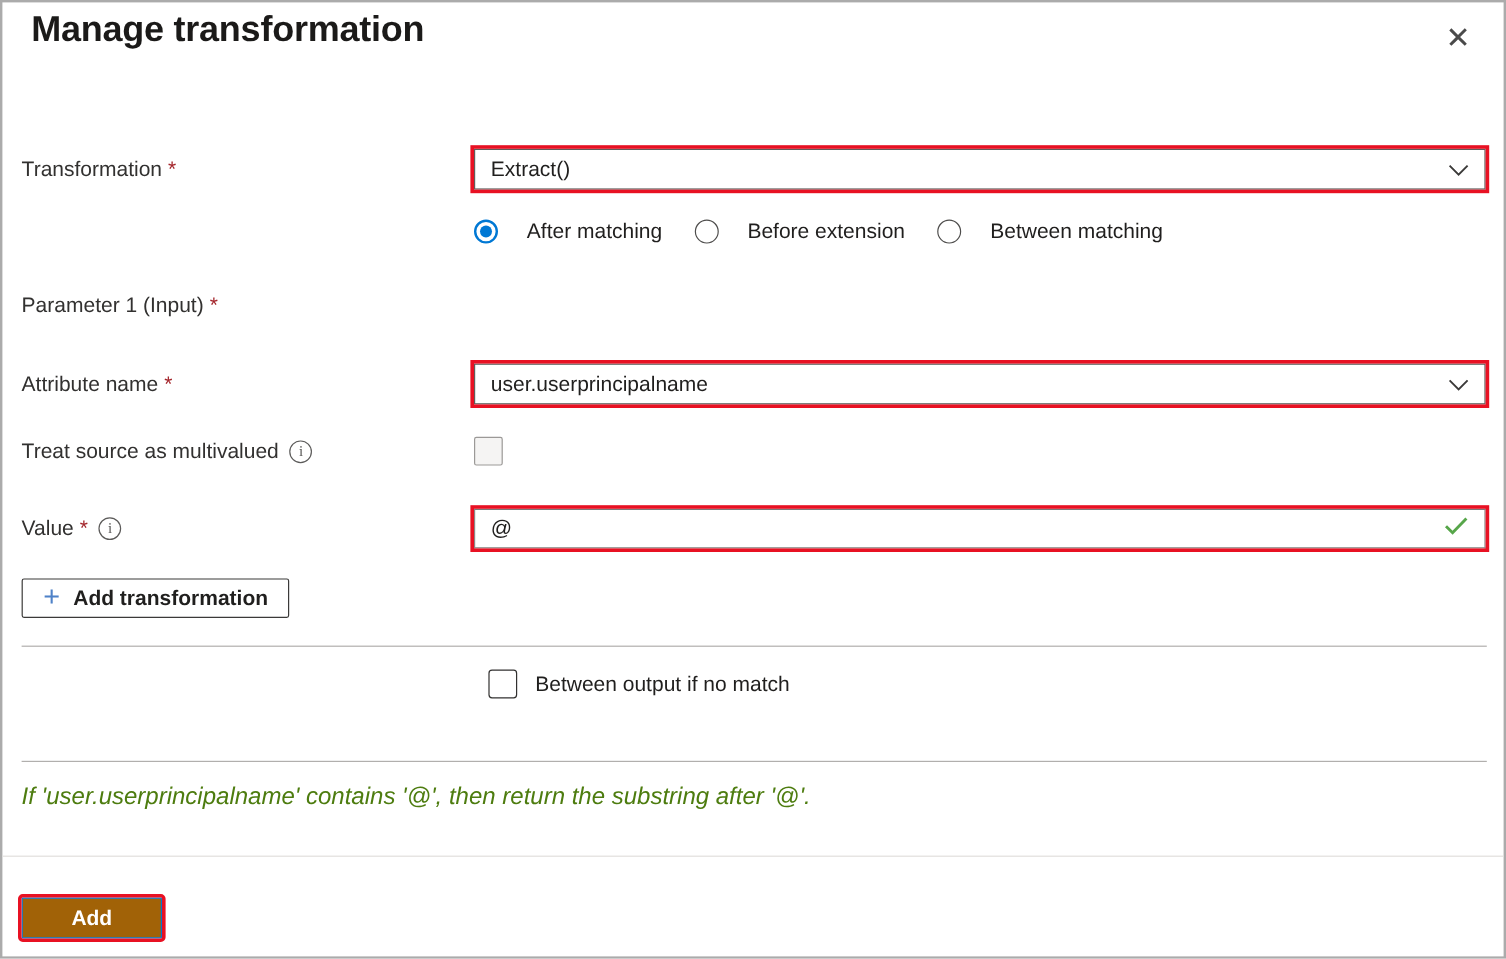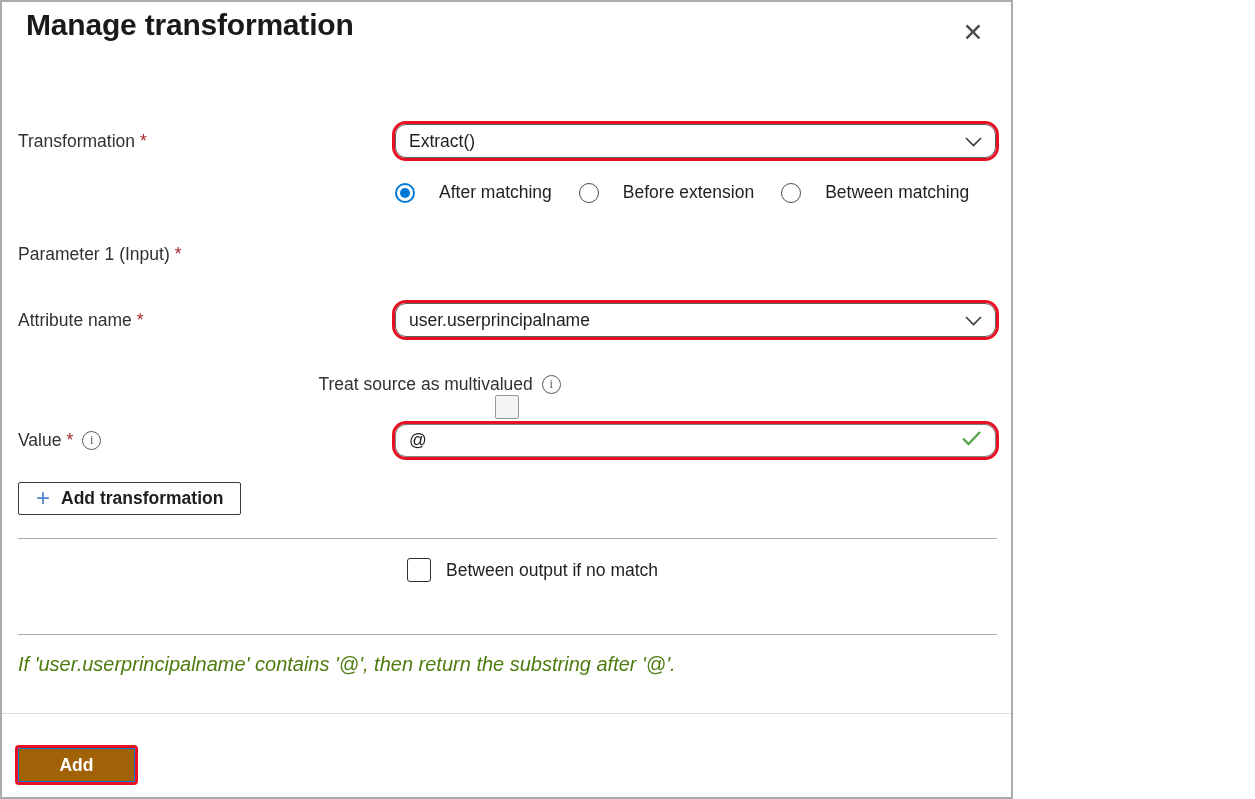--- a/index.html
+++ b/index.html
@@ -4,21 +4,21 @@
 <style>
   * { margin: 0; padding: 0; box-sizing: border-box; }
   html, body { background: #fff; }
   body {
     font-family: "Liberation Sans", sans-serif;
     color: #201f1e;
     width: 1255px; height: 799px;
   }
   .dialog {
     position: relative;
-    width: 1013px; height: 799px;
+    width: 1255px; height: 799px;
     background: #ffffff;
     border: 2px solid #ababab;
     overflow: hidden;
   }
   .title {
     position: absolute; left: 24px; top: 6px;
     font-size: 30px; font-weight: 700; color: #1b1a19;
     letter-spacing: -0.2px;
   }
   .close-btn {
@@ -33,21 +33,21 @@
     position: absolute; left: 16px; right: 15px;
     display: flex; align-items: center;
   }
   .label-col {
     width: 377px; flex: none;
     font-size: 17.5px; color: #323130;
     display: flex; align-items: center;
   }
   .control-col { flex: 1; display: flex; align-items: center; min-width: 0; }
   .req { color: #a4262c; margin-left: 5px; }
-  .red-hl { outline: 3px solid #e81123; border-radius: 11px; }
+  .red-hl { outline: 3px solid #e81123; }
 
   .dropdown {
     width: 100%; height: 34px;
     background: #fff; border: 1px solid #605e5c;
     display: flex; align-items: center; justify-content: space-between;
     padding: 0 13px; font-size: 17.5px; color: #201f1e;
     cursor: pointer;
   }
   .text-input {
     width: 100%; height: 33px;
@@ -177,21 +177,21 @@
         <span>user.userprincipalname</span>
         <span class="chev-svg">
           <svg width="17" height="10" viewBox="0 0 17 10">
               <polyline points="1,1 8.5,8.5 16,1" stroke="#3b3a39" stroke-width="1.6" fill="none"></polyline>
             </svg>
         </span>
       </div>
     </div>
   </div>
 
-  <div class="row" style="top:372px; height:28px;flex-direction:column;">
+  <div class="row" style="top:360px; height:28px;">
     <div class="label-col">
       <span>Treat source as multivalued</span>
       <span class="info-icon">i</span>
     </div>
     <div class="control-col">
       <span class="checkbox disabled"></span>
     </div>
   </div>
 
   <div class="row" style="top:419px; height:39px;">

